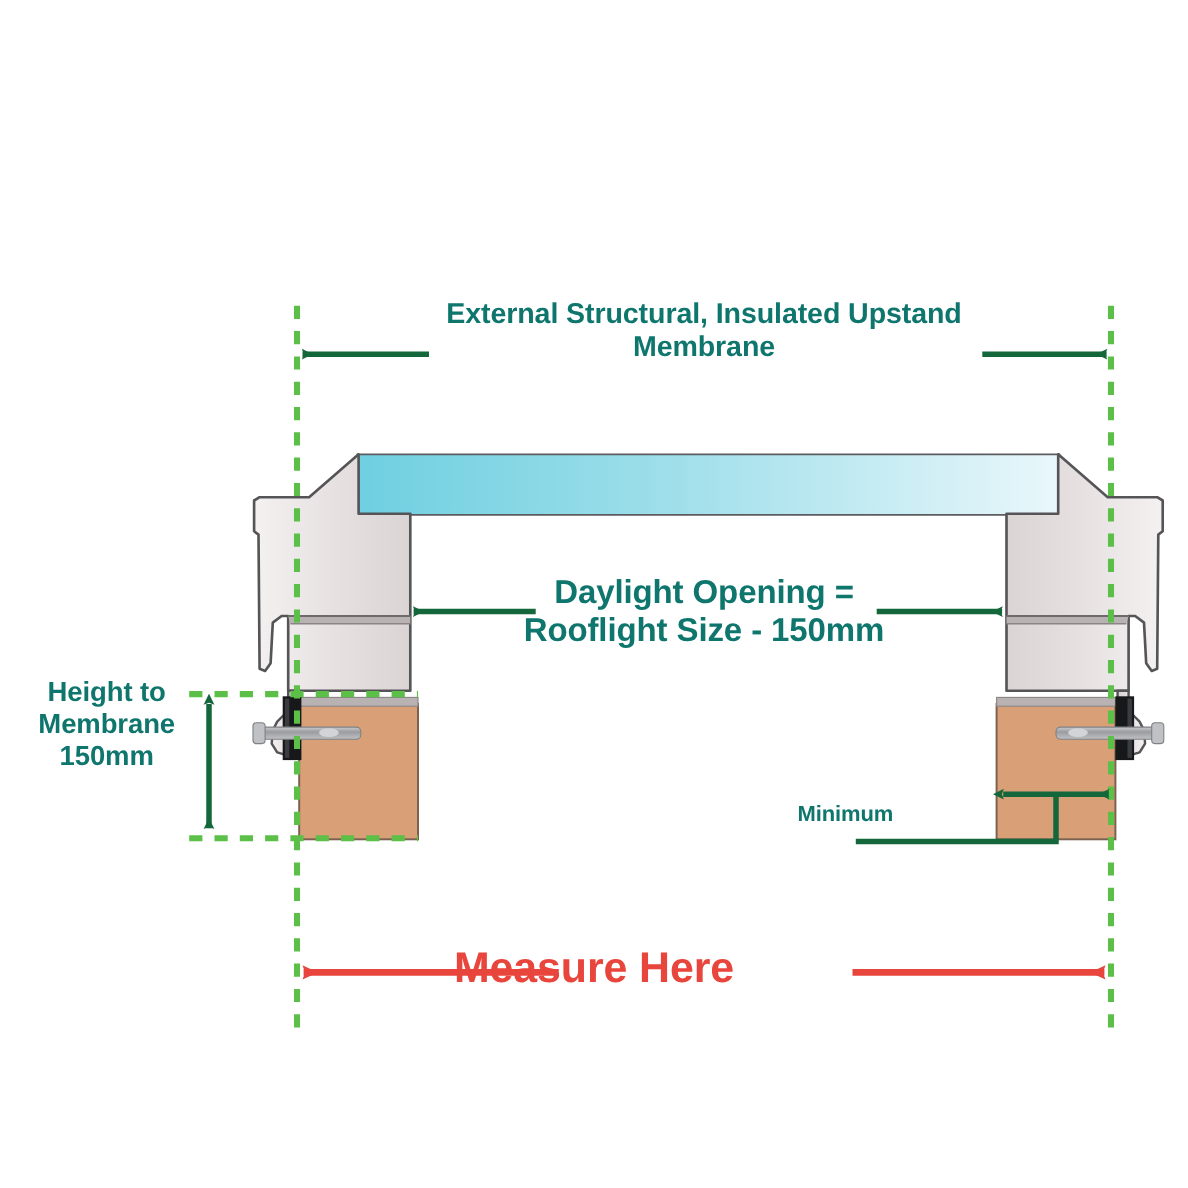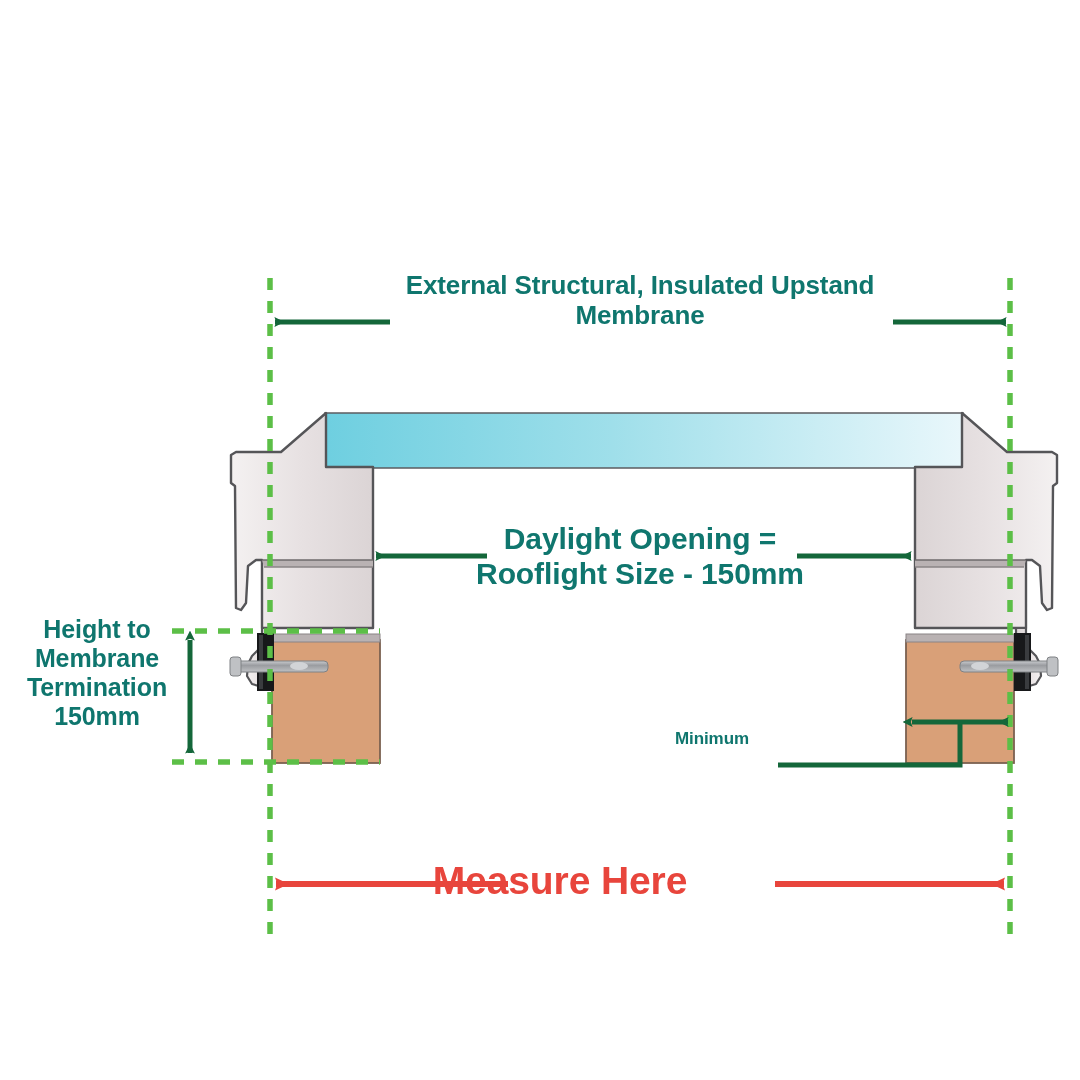--- a/index.html
+++ b/index.html
@@ -5,22 +5,22 @@
   html,body{margin:0;padding:0;background:#ffffff;}
   body{width:1080px;height:1080px;overflow:hidden;
        font-family:"Liberation Sans","DejaVu Sans",sans-serif;}
   #stage{position:relative;width:1080px;height:1080px;background:#fff;}
   svg#diagram{position:absolute;left:0;top:0;width:1080px;height:1080px;display:block;}
   .lbl{position:absolute;color:#0f766e;font-weight:700;text-align:center;line-height:1.16;
        letter-spacing:-0.1px;}
   #lbl-upstand{left:330px;top:270px;width:620px;font-size:26px;}
   #lbl-daylight{left:420px;top:522px;width:440px;font-size:30px;}
   #lbl-height{left:8px;top:615px;width:178px;font-size:25px;text-align:center;}
-  #lbl-min{left:612px;top:729px;width:200px;font-size:17px;}
-  #lbl-measure{left:420px;top:858px;width:280px;font-size:39px;color:#E8453C;font-weight:700;}
+  #lbl-min{left:612px;top:729px;width:200px;font-size:20px;text-align:right;}
+  #lbl-measure{left:400px;top:858px;width:280px;font-size:39px;color:#E8453C;font-weight:700;}
 </style>
 </head>
 <body>
 
 <div id="stage">
 
   <svg id="diagram" viewBox="0 0 1080 1080">
     <defs>
       <linearGradient id="glassGrad" x1="0" y1="0" x2="1" y2="0">
         <stop offset="0" stop-color="#6ECFE0"></stop>
@@ -152,21 +152,20 @@
   </div>
 
   <div class="lbl" id="lbl-daylight">
     <div>Daylight Opening =</div>
     <div>Rooflight Size - 150mm</div>
   </div>
 
   <div class="lbl" id="lbl-height">
     <div>Height to</div>
     <div>Membrane</div>
-    <div>Termination</div>
     <div>150mm</div>
   </div>
 
   <div class="lbl" id="lbl-min">
     <div>Minimum</div>
   </div>
 
   <div class="lbl" id="lbl-measure">Measure Here</div>
 
 </div>

